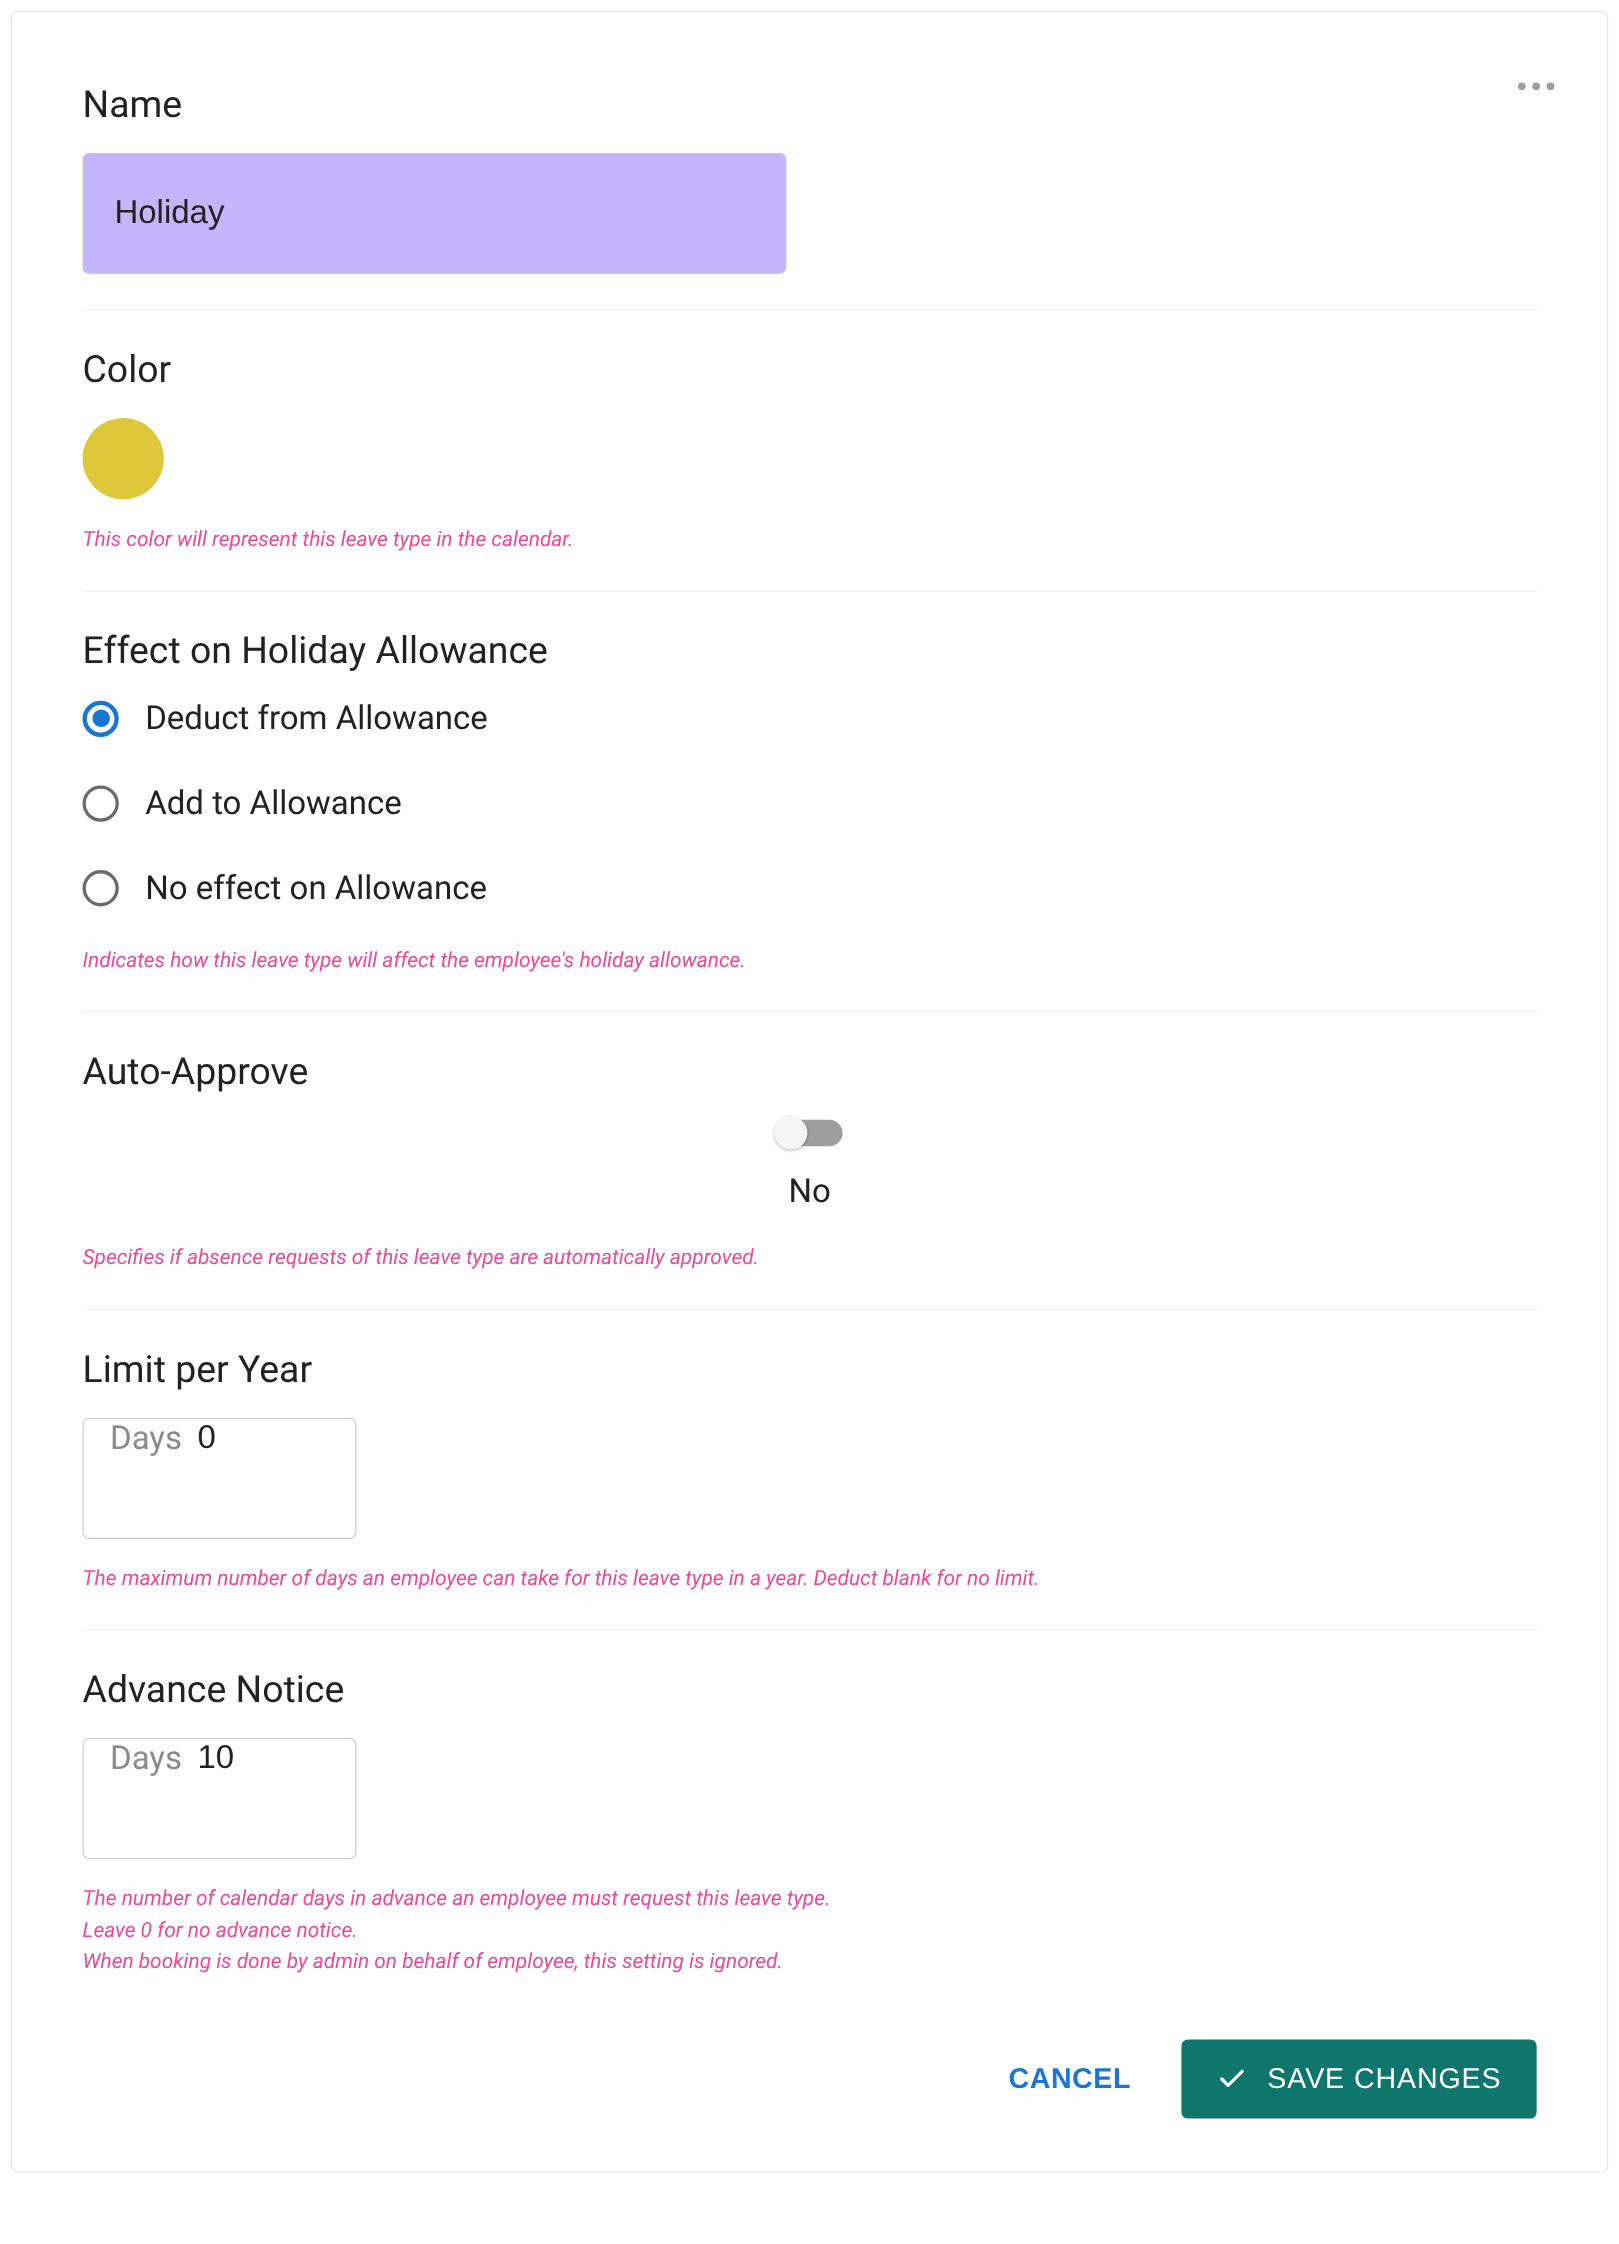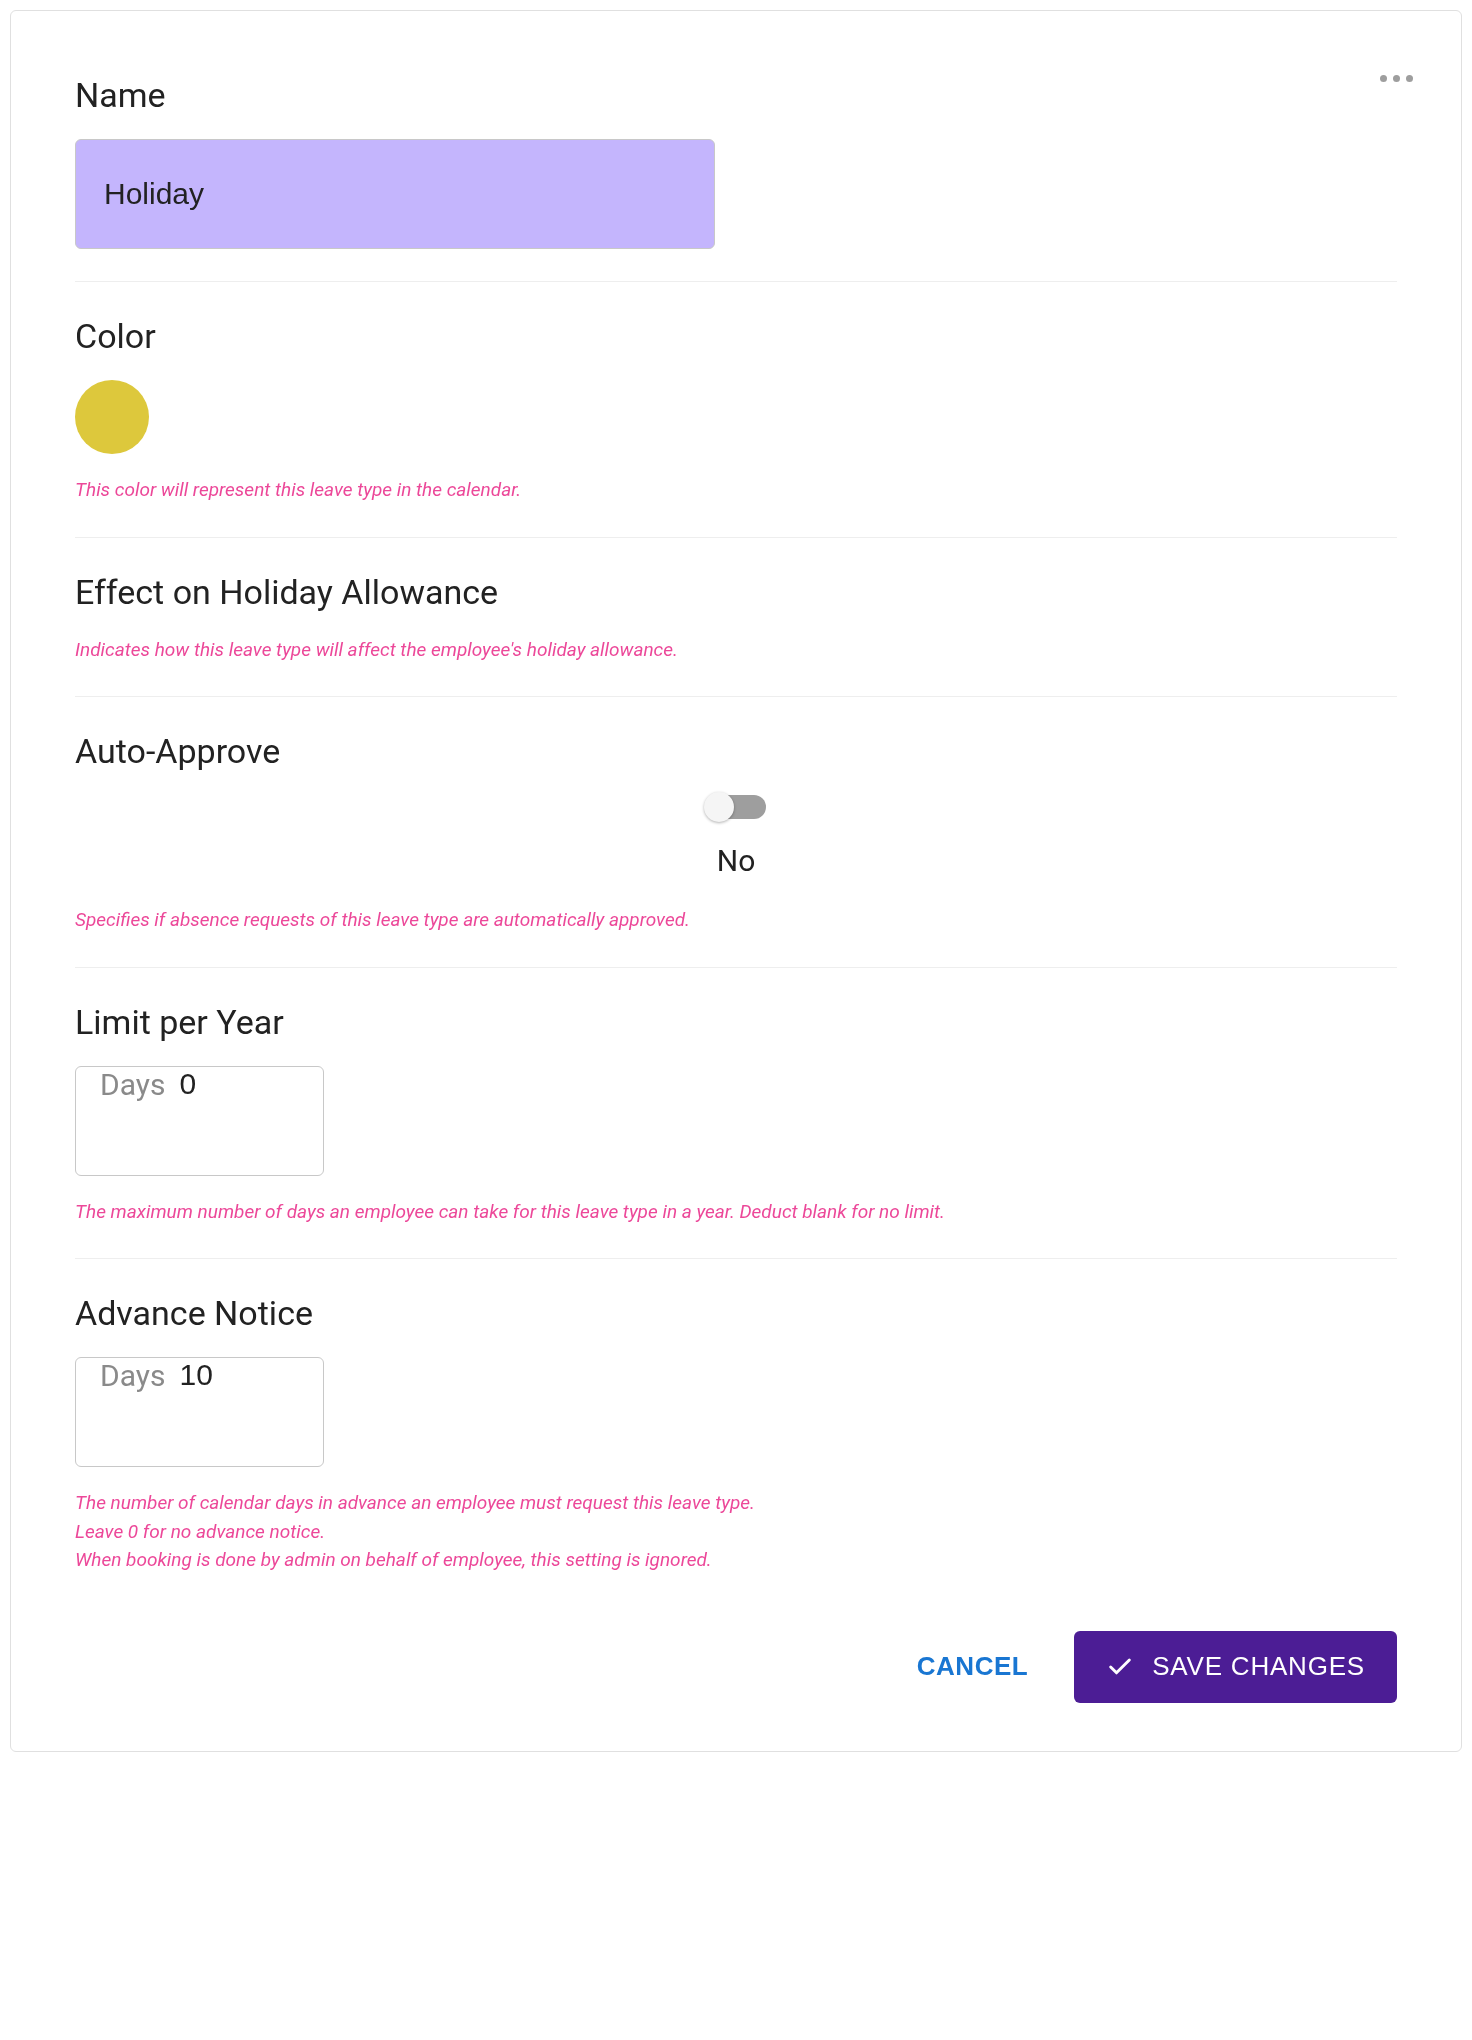--- a/index.html
+++ b/index.html
@@ -175,21 +175,21 @@
     background: none;
     border: none;
     cursor: pointer;
     letter-spacing: 0.5px;
     padding: 12px 8px;
   }
   .btn-save {
     display: inline-flex;
     align-items: center;
     gap: 18px;
-    background: #4c1d95;
+    background: #0f766e;
     color: #fff;
     border: none;
     border-radius: 6px;
     padding: 0 32px;
     height: 72px;
     font-size: 26px;
     font-weight: 500;
     letter-spacing: 0.8px;
     cursor: pointer;
   }
@@ -215,20 +215,34 @@
   </div>
 
   <div class="section">
     <label class="field-label">Color</label>
     <div class="color-swatch" id="color-swatch" style="background: rgb(221, 200, 60);"></div>
     <div class="hint">This color will represent this leave type in the calendar.</div>
   </div>
 
   <div class="section">
     <label class="field-label">Effect on Holiday Allowance</label>
+    <div class="radio-group">
+      <div class="radio-item">
+        <span class="radio-circle selected"></span>
+        <span class="radio-label">Deduct from Allowance</span>
+      </div>
+      <div class="radio-item">
+        <span class="radio-circle"></span>
+        <span class="radio-label">Add to Allowance</span>
+      </div>
+      <div class="radio-item">
+        <span class="radio-circle"></span>
+        <span class="radio-label">No effect on Allowance</span>
+      </div>
+    </div>
     <div class="hint">Indicates how this leave type will affect the employee's holiday allowance.</div>
   </div>
 
   <div class="section">
     <label class="field-label">Auto-Approve</label>
     <div class="toggle-row">
       <div class="toggle">
         <div class="toggle-knob"></div>
       </div>
       <span class="toggle-label">No</span>

